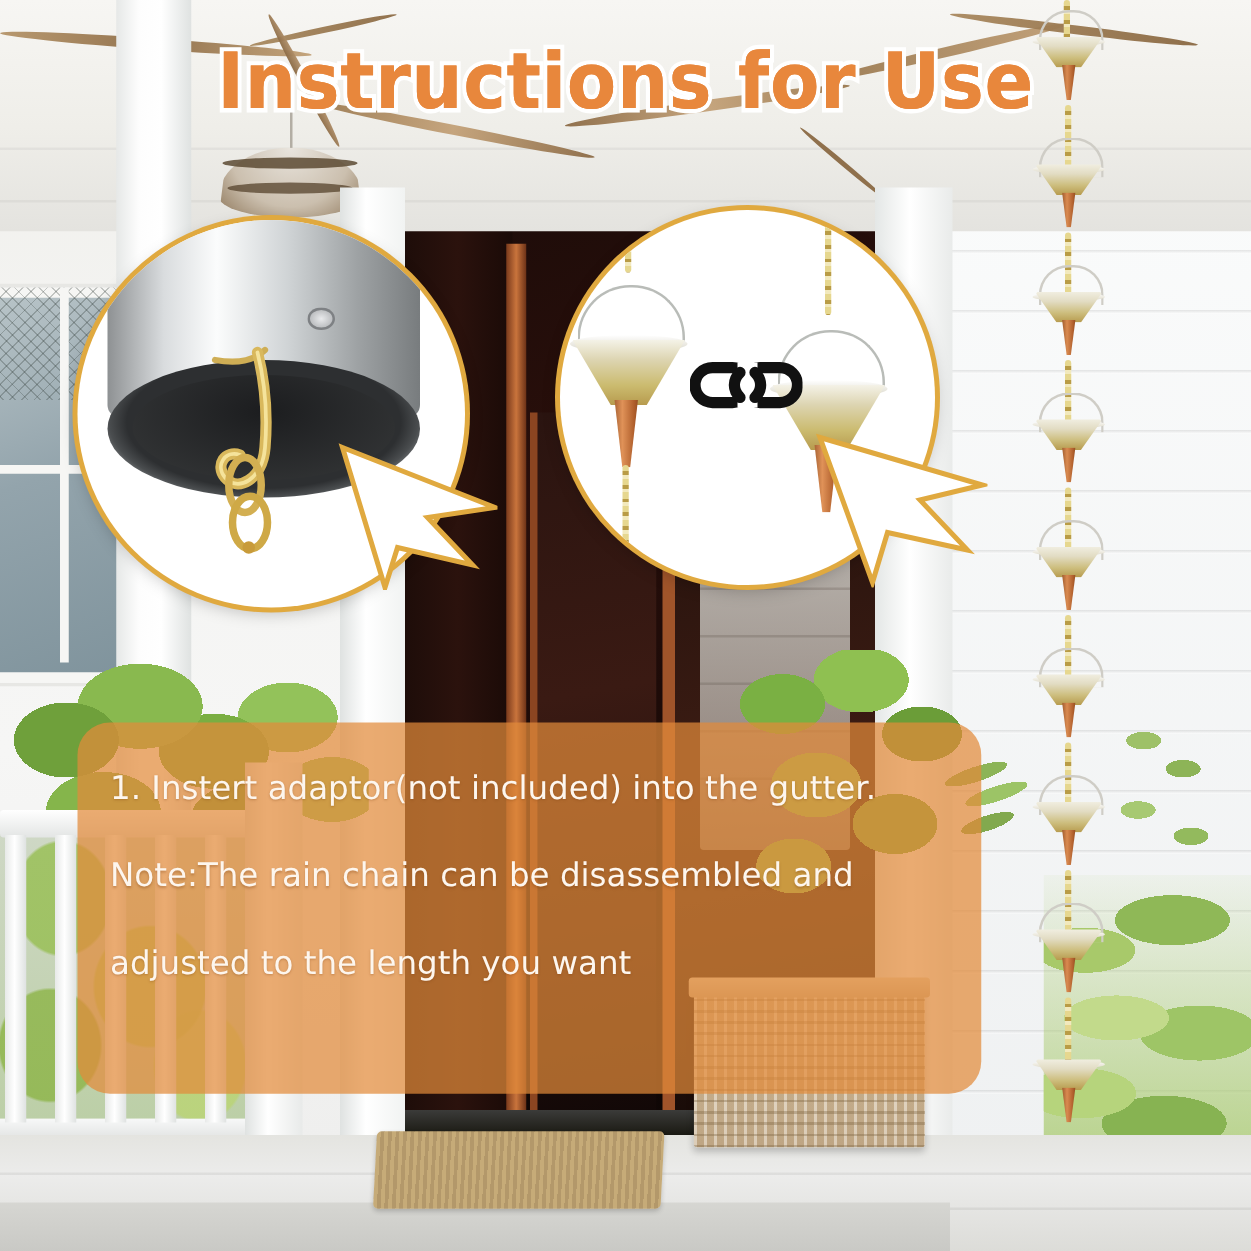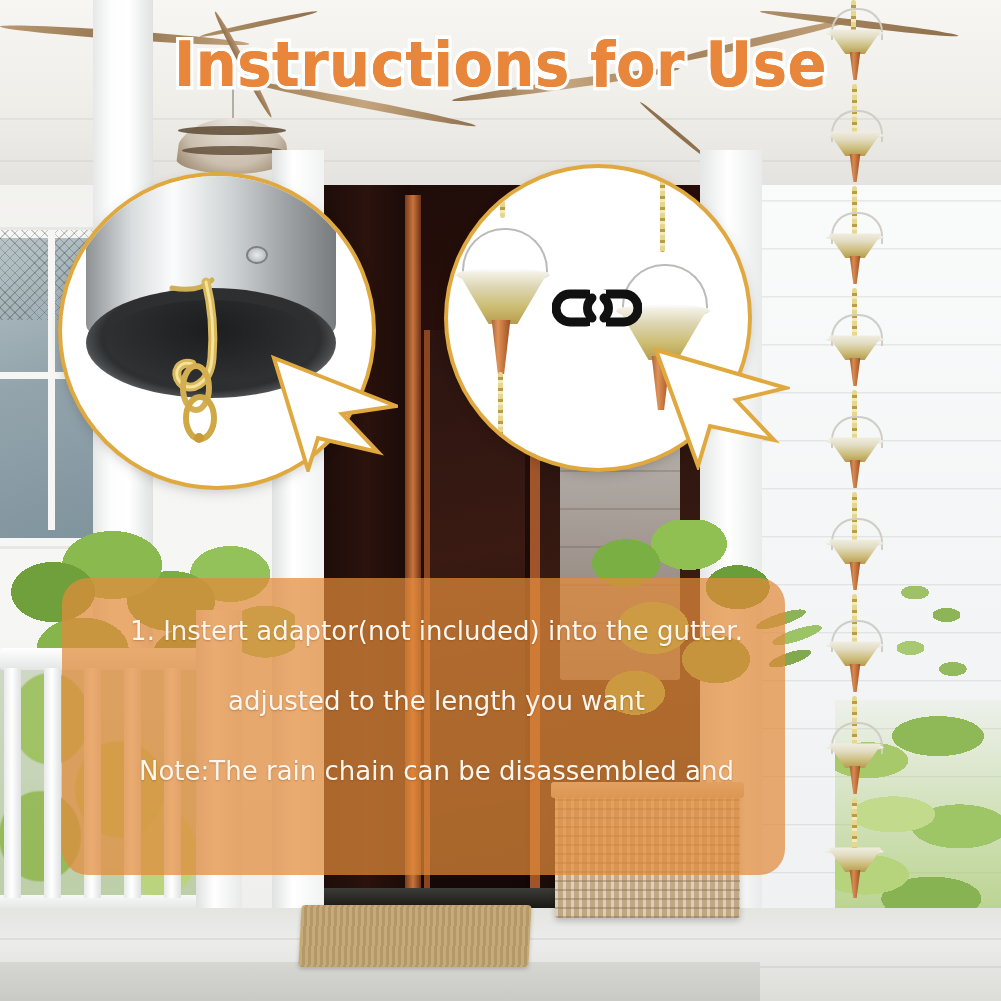--- a/index.html
+++ b/index.html
@@ -253,21 +253,21 @@
     font-family:"DejaVu Sans",sans-serif;font-weight:bold;
     font-size:62px;letter-spacing:.5px;color:#e8873c;
     transform:scaleX(.93);z-index:2;}
 
   
   .panel{position:absolute;left:62px;top:578px;width:723px;height:297px;
     background:rgba(226,138,58,.72);border-radius:26px;
     box-sizing:border-box;padding:40px 0 0 26px;}
   .panel-line{font-family:"DejaVu Sans",sans-serif;
     color:#fdf6ee;font-size:26px;line-height:1.0;margin:0 0 44px 0;
-    text-shadow:0 1px 2px rgba(120,60,15,.35);white-space:nowrap;text-align:center;}
+    text-shadow:0 1px 2px rgba(120,60,15,.35);white-space:nowrap;}
 
   .nosel{user-select:none;}
 </style>
 </head>
 <body>
 
 <div id="stage">
 
   <div class="photo">
     <div class="bg-base"></div>
@@ -481,17 +481,17 @@
       <path d="M40,20 C34,26 34,34 40,40" fill="none" stroke="#111111" stroke-width="9" stroke-linecap="round"></path>
       <path d="M52,20 C58,26 58,34 52,40" fill="none" stroke="#111111" stroke-width="9" stroke-linecap="round"></path>
     </svg>
   </div>
 
   <div class="title nosel">Instructions for Use</div>
   <div class="title-shadow nosel">Instructions for Use</div>
 
   <div class="panel">
     <p class="panel-line">1. Instert adaptor(not included) into the gutter.</p>
+    <p class="panel-line">Note:The rain chain can be disassembled and</p>
     <p class="panel-line">adjusted to the length you want</p>
-    <p class="panel-line">Note:The rain chain can be disassembled and</p>
   </div>
 
 </div>
 
 </body></html>

